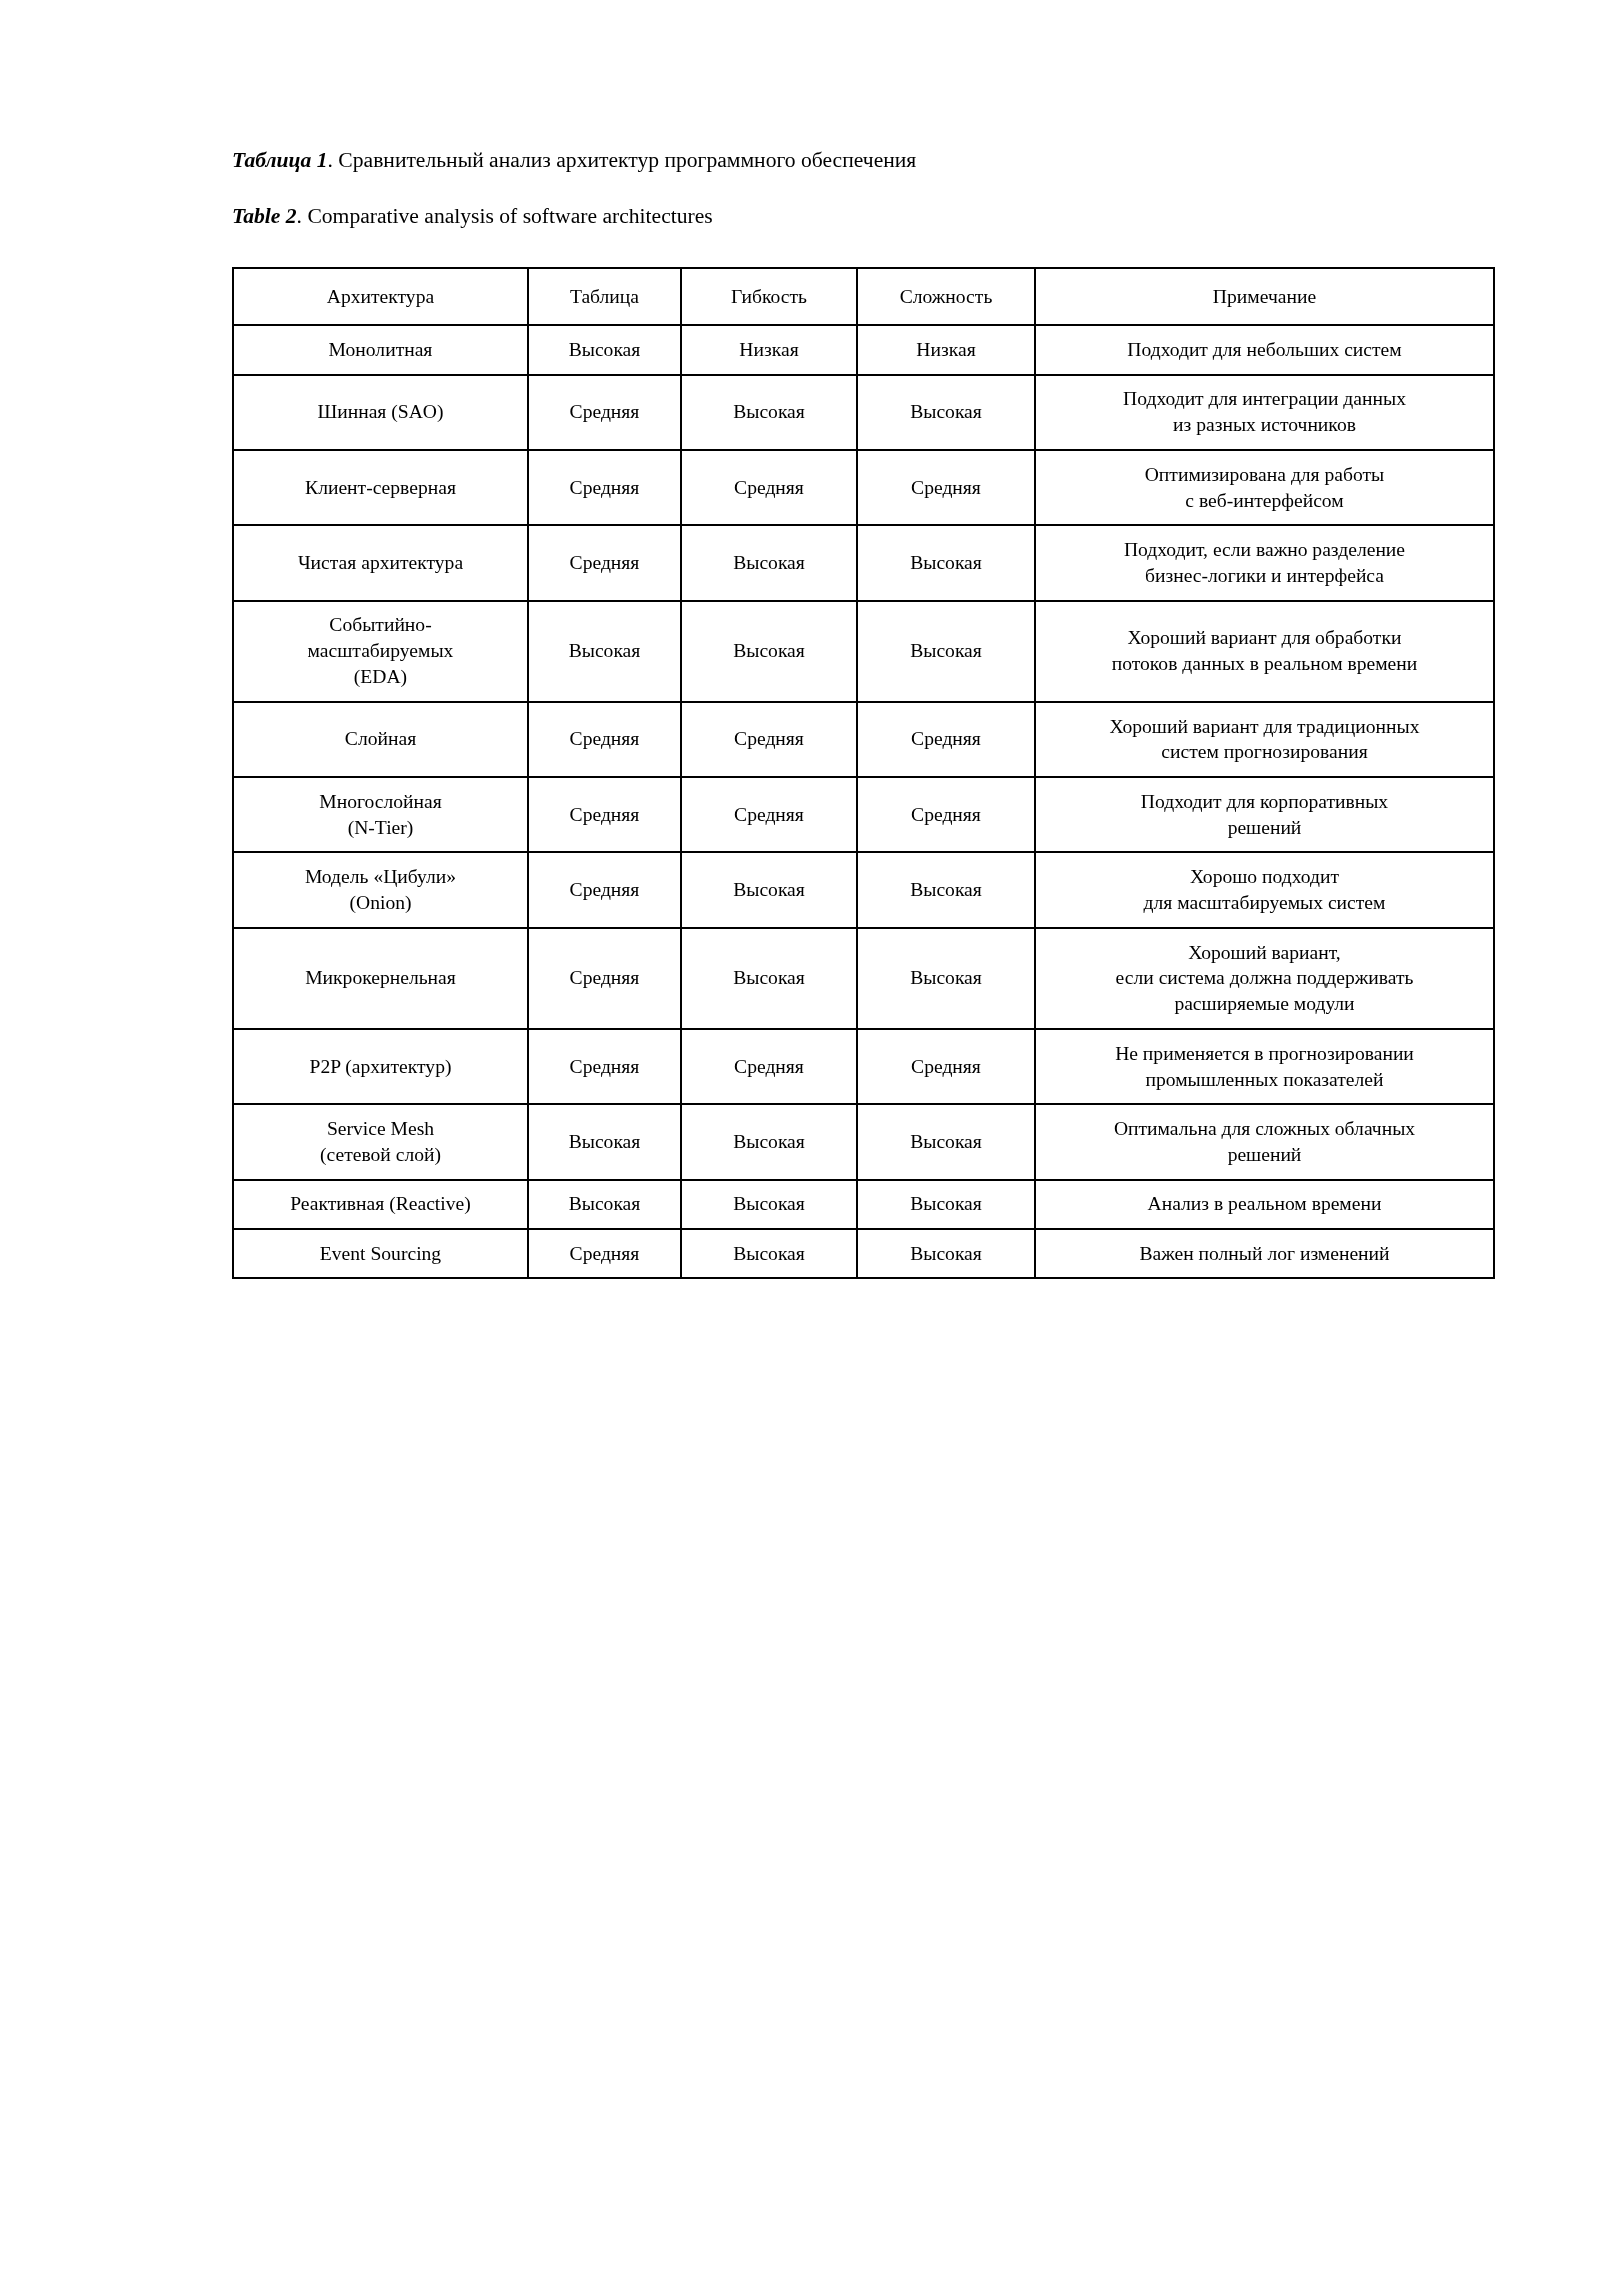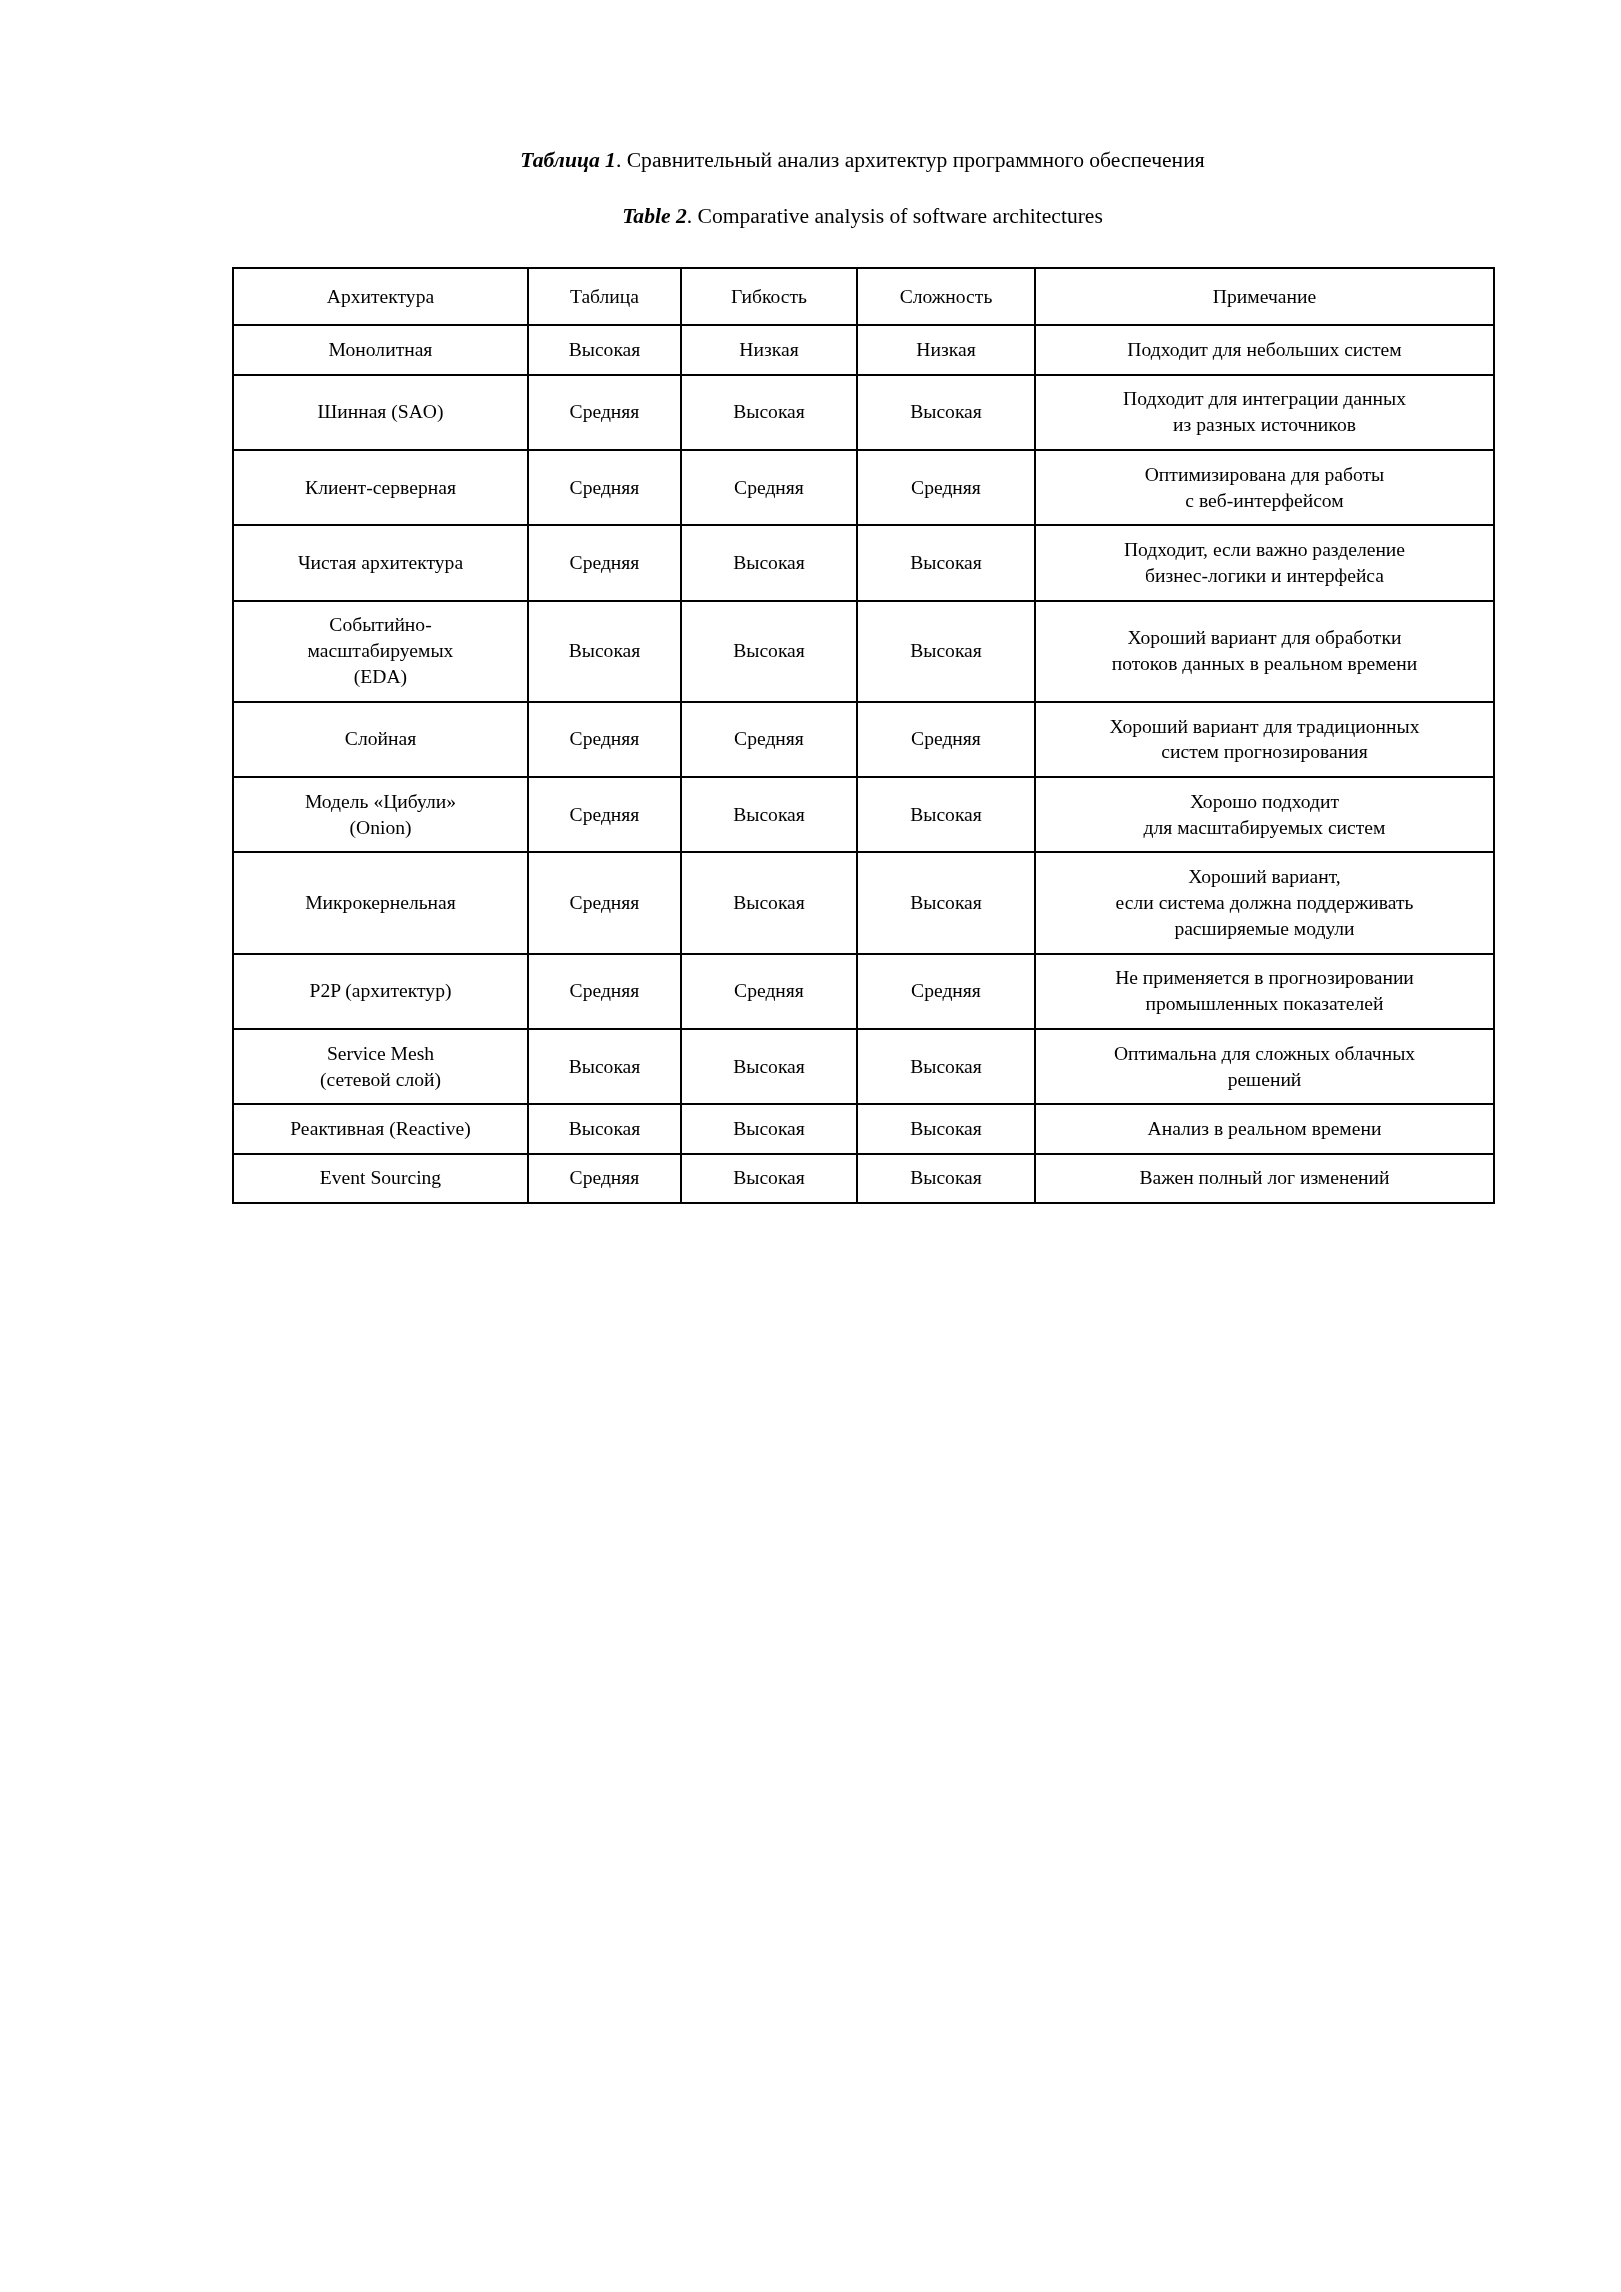--- a/index.html
+++ b/index.html
@@ -19,21 +19,20 @@
     position: absolute;
     left: 232px;
     top: 147px;
     width: 1261px;
   }
   .caption {
     font-size: 21.6px;
     line-height: 1.25;
     margin: 0 0 29px 0;
     color: #000000;
-    text-align: center;
   }
   .caption .caption-label {
     font-weight: bold;
     font-style: italic;
   }
   table.cmp {
     border-collapse: collapse;
     table-layout: fixed;
     width: 1261px;
     margin-top: 37px;
@@ -133,20 +132,29 @@
         </tr>
         <tr>
           <td>Слойная</td>
           <td>Средняя</td>
           <td>Средняя</td>
           <td>Средняя</td>
           <td>Хороший вариант для традиционных
 систем прогнозирования</td>
         </tr>
         <tr>
+          <td>Многослойная
+(N-Tier)</td>
+          <td>Средняя</td>
+          <td>Средняя</td>
+          <td>Средняя</td>
+          <td>Подходит для корпоративных
+решений</td>
+        </tr>
+        <tr>
           <td>Модель «Цибули»
 (Onion)</td>
           <td>Средняя</td>
           <td>Высокая</td>
           <td>Высокая</td>
           <td>Хорошо подходит
 для масштабируемых систем</td>
         </tr>
         <tr>
           <td>Микрокернельная</td>

